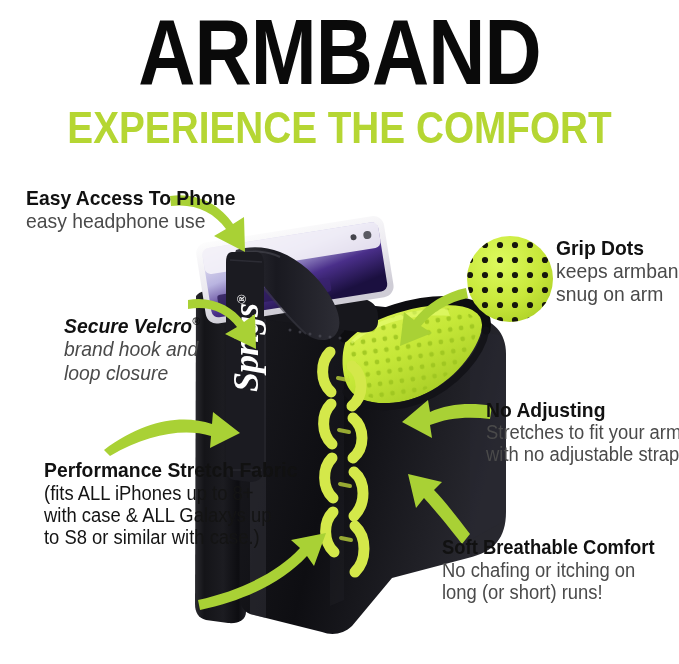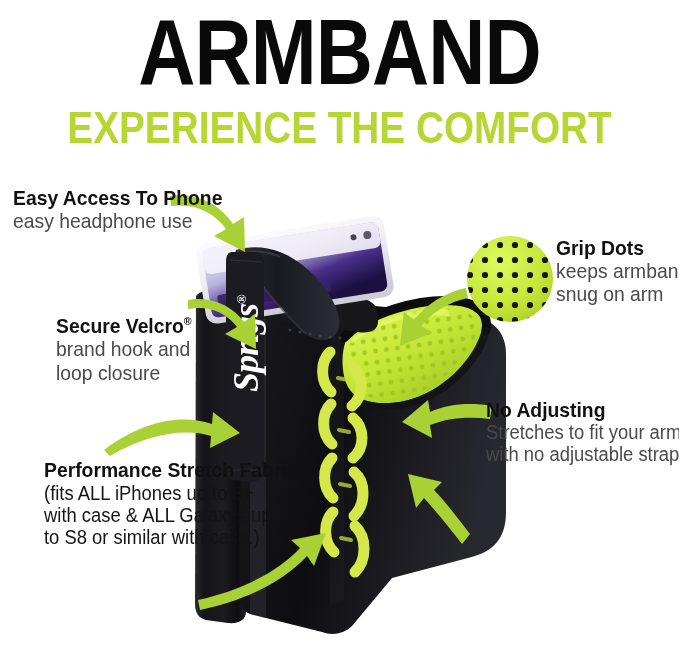--- a/index.html
+++ b/index.html
@@ -58,25 +58,25 @@
     white-space:nowrap;
   }
   .callout.dark .sub{color:#141414;}
   .c-left{text-align:left;}
   .c-left .head,.c-left .sub{transform-origin:0% 50%;}
   .c-right .head,.c-right .sub{transform-origin:0% 50%;}
 
   .sup{font-size:0.55em;vertical-align:super;}
 
   
-  #cal-easy{left:13px;top:186px;}
+  #cal-easy{left:26px;top:186px;}
   #cal-easy .head{font-size:21px;line-height:23px;}
   #cal-easy .sub{font-size:21px;line-height:23px;}
 
-  #cal-velcro{left:56px;top:310px;}
+  #cal-velcro{left:64px;top:310px;font-style:italic;}
   #cal-velcro .head{font-size:21px;line-height:23px;}
   #cal-velcro .sub{font-size:21px;line-height:24px;}
 
   #cal-perf{left:2px;top:458px;margin-left:42px;}
   #cal-perf .head{font-size:21px;line-height:24px;}
   #cal-perf .sub{font-size:20px;line-height:22px;}
 
   #cal-refl{left:88px;top:592px;}
   #cal-refl .head{font-size:20px;line-height:23px;}
   #cal-refl .sub{font-size:20px;line-height:22px;}
@@ -327,14 +327,19 @@
     <div class="sub">keeps armband</div>
     <div class="sub">snug on arm</div>
   </div>
 
   <div class="callout c-right" id="cal-noadj">
     <div class="head">No Adjusting</div>
     <div class="sub">Stretches to fit your arm</div>
     <div class="sub">with no adjustable straps</div>
   </div>
 
+  <div class="callout c-right" id="cal-soft">
+    <div class="head">Soft Breathable Comfort</div>
+    <div class="sub">No chafing or itching on</div>
+    <div class="sub">long (or short) runs!</div>
+  </div>
 
 </div>
 
 </body></html>

